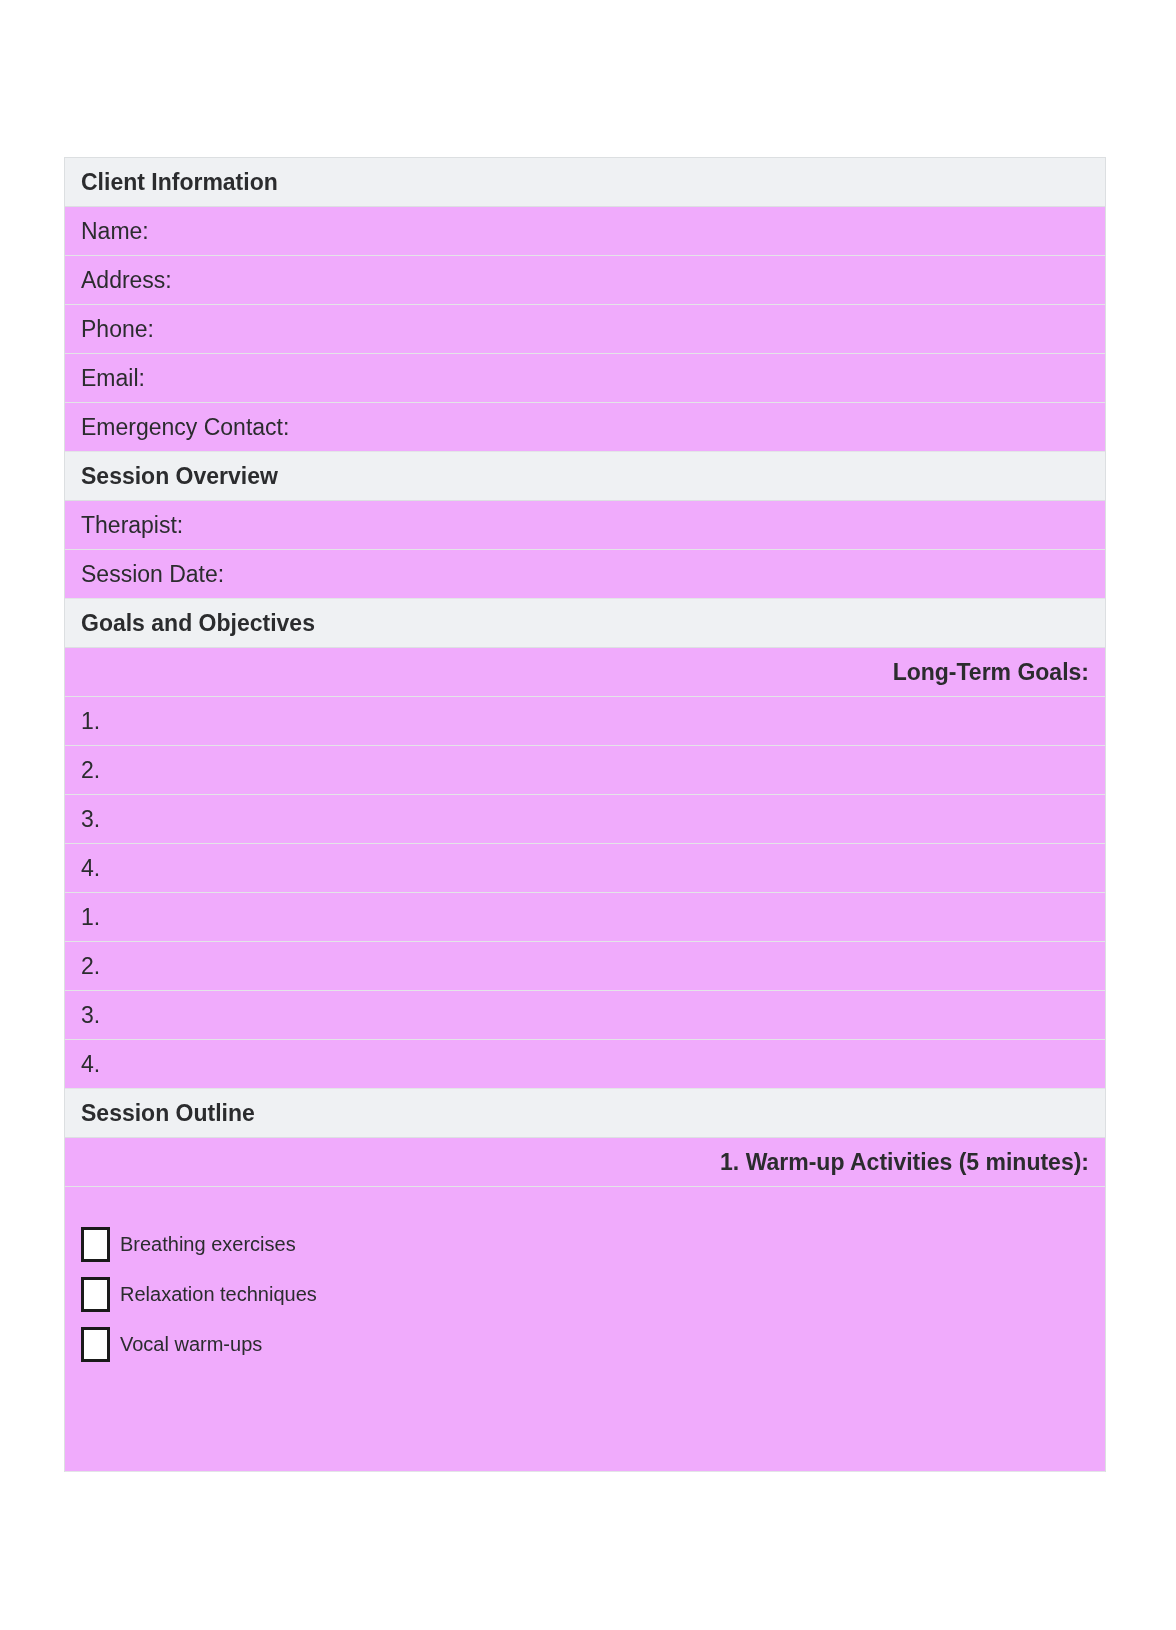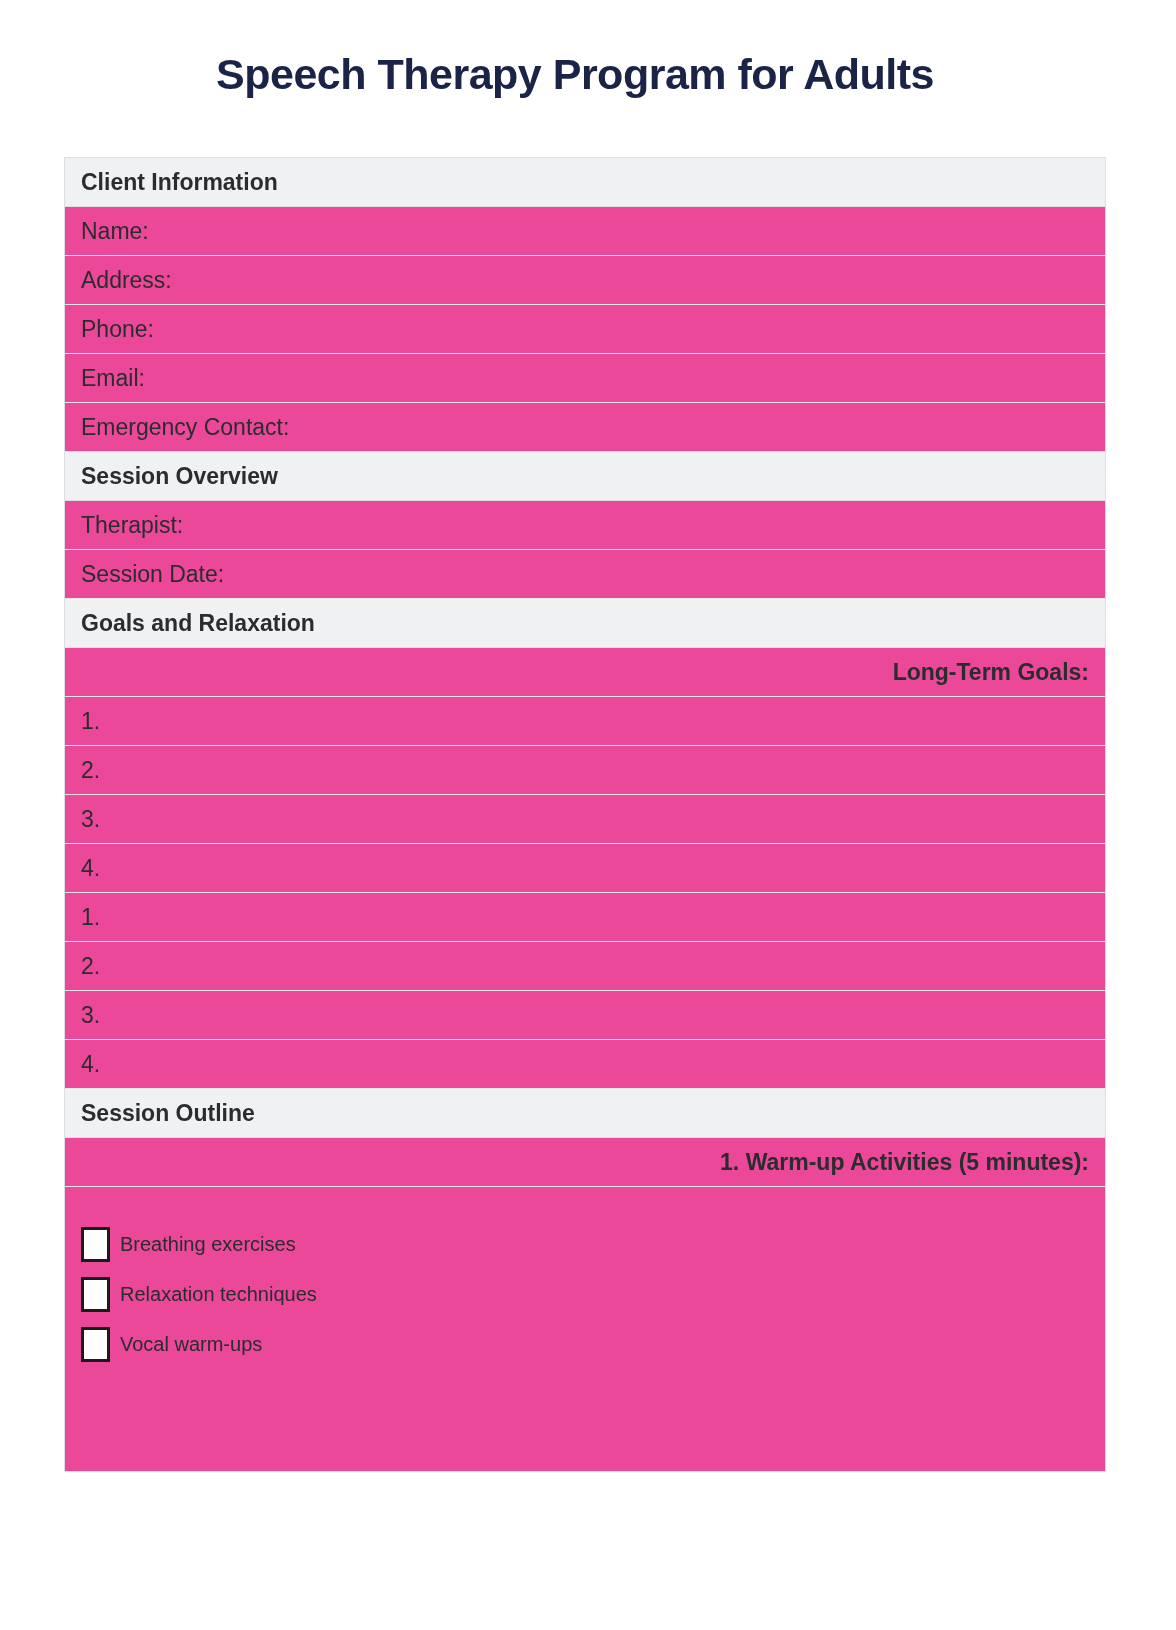--- a/index.html
+++ b/index.html
@@ -38,21 +38,21 @@
   }
   .row {
     box-sizing: border-box;
     height: 49px;
     display: flex;
     align-items: center;
     padding: 0 16px;
     border-bottom: 1px solid #e3e5e7;
     font-size: 23px;
     color: #2b2c2e;
-    background: #ec4899;
+    background: #f0abfc;
   }
   .row.section {
     background: #eff1f3;
     font-weight: bold;
     border-bottom: 1px solid #dddfe2;
   }
   .row.subheader {
     font-weight: bold;
     justify-content: flex-end;
   }
@@ -82,21 +82,20 @@
     margin-left: 10px;
     font-size: 20px;
     color: #2b2c2e;
   }
 </style>
 </head>
 <body>
 
 <div class="page">
 
-  <h1 class="doc-title">Speech Therapy Program for Adults</h1>
 
   <div class="doc-table">
 
     <div class="row section">
       <span>Client Information</span>
     </div>
     <div class="row">
       <span>Name:</span>
     </div>
     <div class="row">
@@ -116,21 +115,21 @@
       <span>Session Overview</span>
     </div>
     <div class="row">
       <span>Therapist:</span>
     </div>
     <div class="row">
       <span>Session Date:</span>
     </div>
 
     <div class="row section">
-      <span>Goals and Relaxation</span>
+      <span>Goals and Objectives</span>
     </div>
     <div class="row subheader">
       <span>Long-Term Goals:</span>
     </div>
     <div class="row">
       <span>1.</span>
     </div>
     <div class="row">
       <span>2.</span>
     </div>

